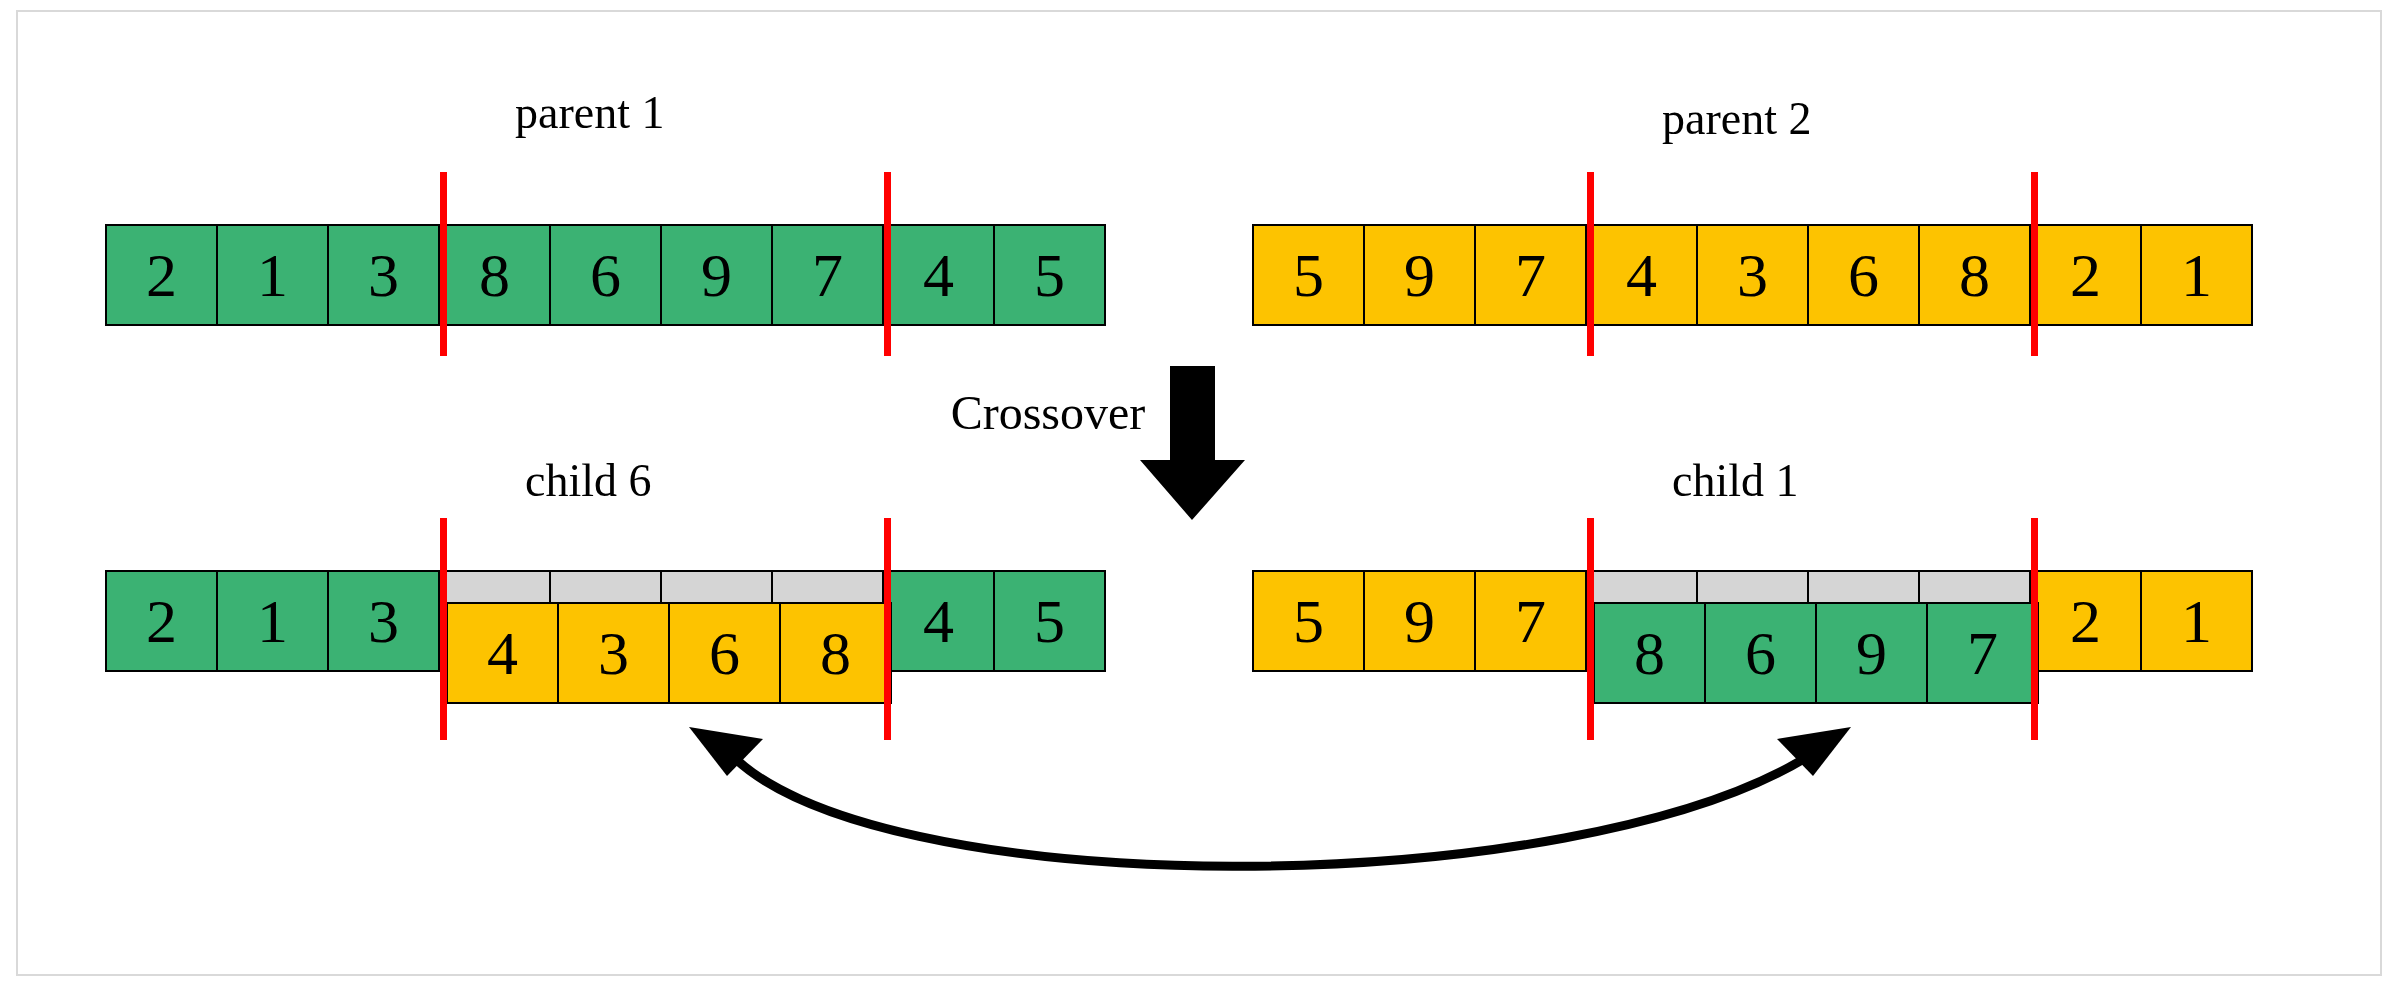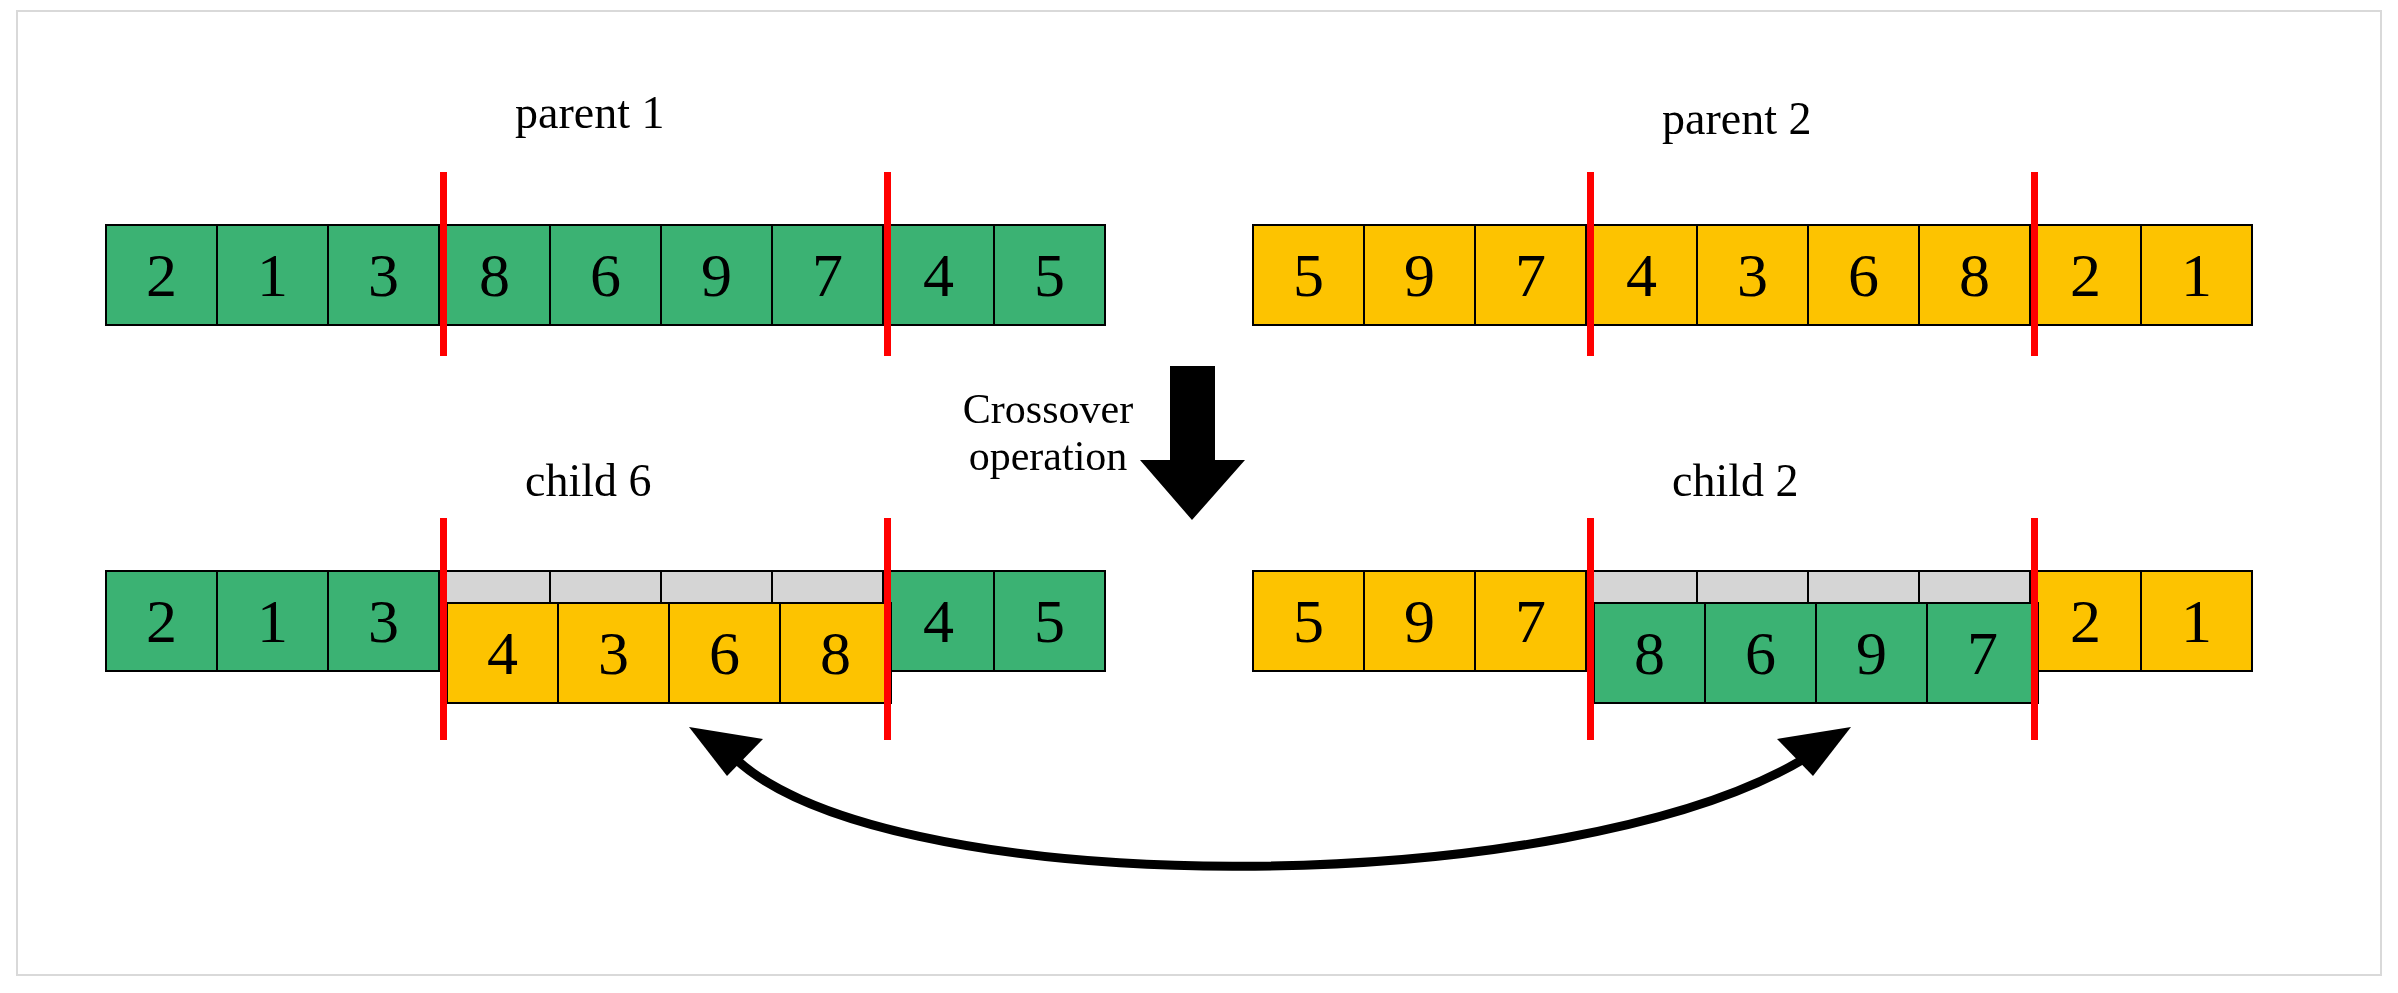--- a/index.html
+++ b/index.html
@@ -79,21 +79,21 @@
   .cap {
     position: absolute;
     font-size: 46px;
     color: #000000;
     white-space: nowrap;
     font-family: "Liberation Serif", "DejaVu Serif", serif;
   }
 
   .oplabel {
     position: absolute;
-    font-size: 42px;
+    font-size: 48px;
     line-height: 1.12;
     text-align: center;
     color: #000000;
     white-space: nowrap;
     font-family: "Liberation Serif", "DejaVu Serif", serif;
   }
 
   svg.deco {
     position: absolute;
     left: 0;
@@ -139,21 +139,20 @@
     <div class="cell orange">6</div>
     <div class="cell orange">8</div>
     <div class="cell orange">2</div>
     <div class="cell orange">1</div>
   </div>
   <div class="cutline" style="left:1587px; top:172px; height:184px;"></div>
   <div class="cutline" style="left:2031px; top:172px; height:184px;"></div>
 
   <div class="oplabel" style="left:938px; top:386px; width:220px;">
     <div>Crossover</div>
-    <div>operation</div>
   </div>
 
   <div class="cap" style="left:525px; top:454px;">child 6</div>
 
   <div class="chrom" style="left:105px; top:570px; z-index:1;">
     <div class="cell green">2</div>
     <div class="cell green">1</div>
     <div class="cell green">3</div>
     <div class="cell gray"></div>
     <div class="cell gray"></div>
@@ -166,21 +165,21 @@
   <div class="overlay" style="left:446px; top:602px;">
     <div class="cell orange">4</div>
     <div class="cell orange">3</div>
     <div class="cell orange">6</div>
     <div class="cell orange">8</div>
   </div>
 
   <div class="cutline" style="left:440px; top:518px; height:222px;"></div>
   <div class="cutline" style="left:884px; top:518px; height:222px;"></div>
 
-  <div class="cap" style="left:1672px; top:454px;">child 2</div>
+  <div class="cap" style="left:1672px; top:454px;">child 1</div>
 
   <div class="chrom" style="left:1252px; top:570px; z-index:1;">
     <div class="cell orange">5</div>
     <div class="cell orange">9</div>
     <div class="cell orange">7</div>
     <div class="cell gray"></div>
     <div class="cell gray"></div>
     <div class="cell gray"></div>
     <div class="cell gray"></div>
     <div class="cell orange">2</div>

